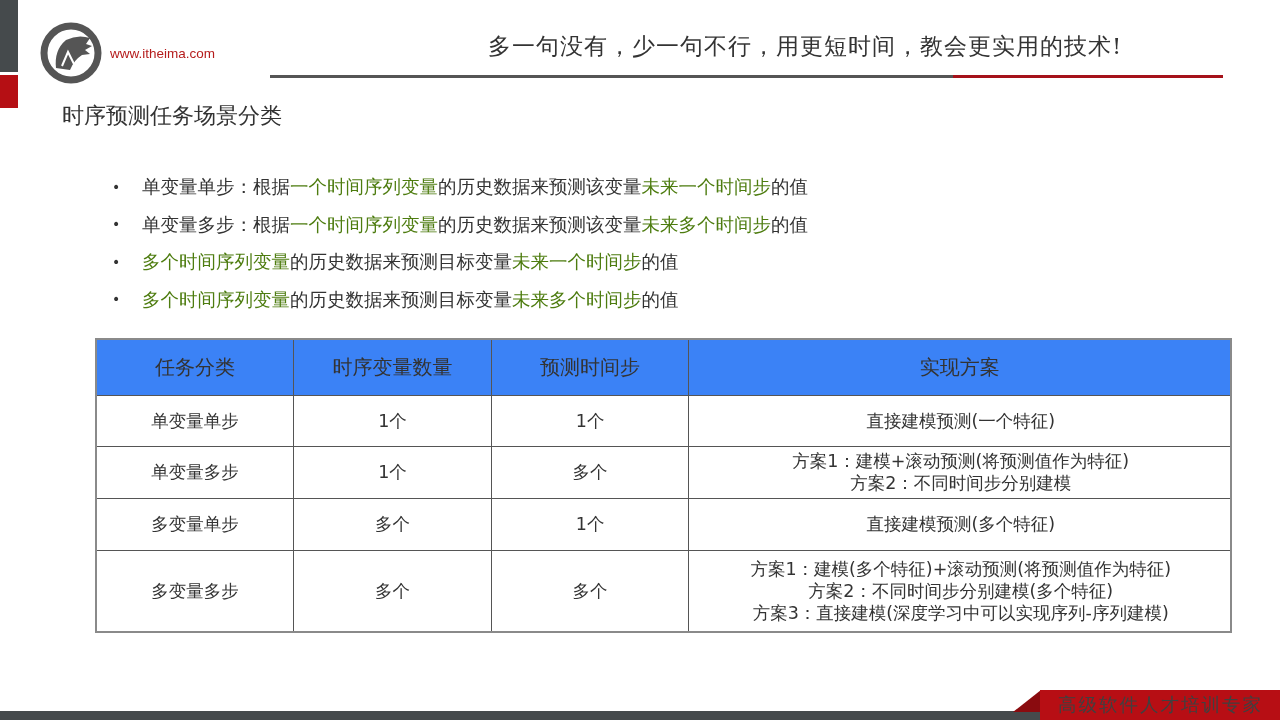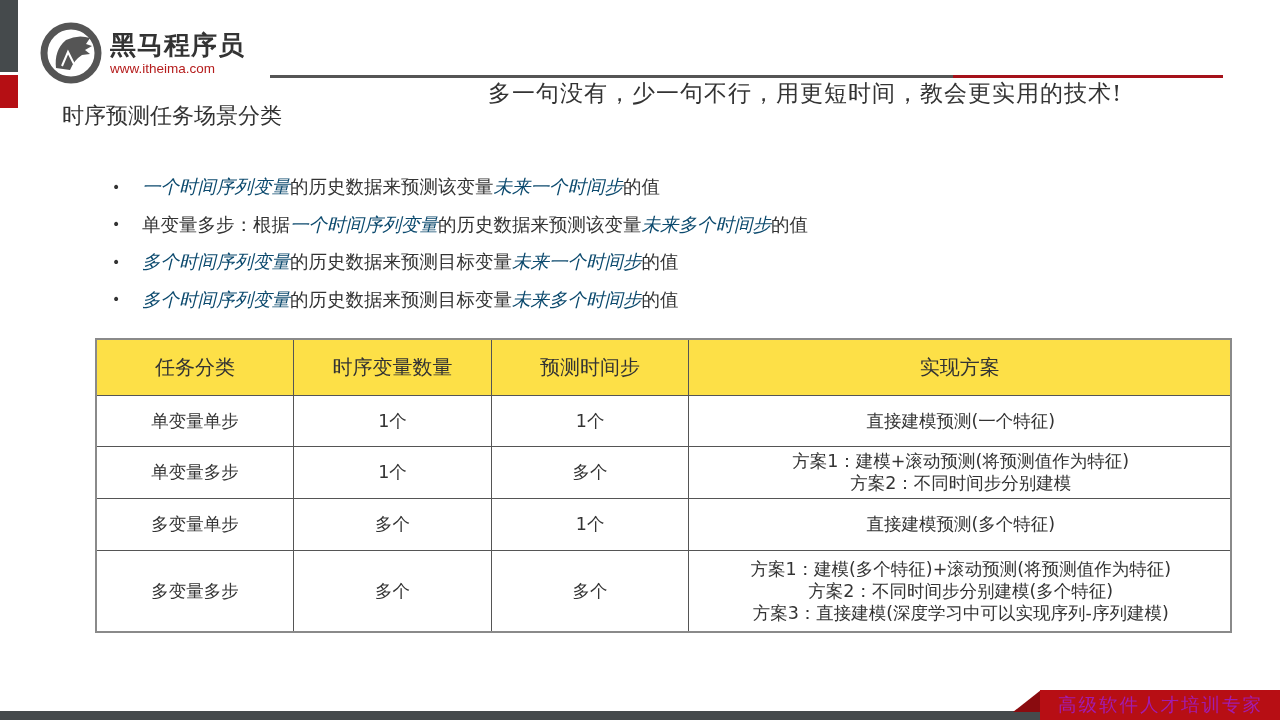--- a/index.html
+++ b/index.html
@@ -8,74 +8,74 @@
 
   .left-bar-dark { position: absolute; left: 0; top: 0; width: 18px; height: 72px; background: #454a4c; }
   .left-bar-red { position: absolute; left: 0; top: 75px; width: 18px; height: 33px; background: #b50f14; }
 
   .logo { position: absolute; left: 38px; top: 22px; display: flex; align-items: center; }
   .logo-mark { width: 66px; height: 62px; }
   .logo-text { margin-left: 6px; display: flex; flex-direction: column; }
   .logo-cn { font-size: 26px; font-weight: bold; color: #333; letter-spacing: 1px; line-height: 30px; }
   .logo-url { font-size: 13.5px; color: #b51c1c; font-family: "Liberation Sans", sans-serif; line-height: 16px; margin-top: 1px; }
 
-  .slogan { position: absolute; left: 488px; top: 31px; font-size: 23px; color: #333; font-family: "DejaVu Serif", serif; letter-spacing: 1px; margin-top: 47px; }
+  .slogan { position: absolute; left: 488px; top: 31px; font-size: 23px; color: #333; font-family: "DejaVu Serif", serif; letter-spacing: 1px; }
   .header-line-gray { position: absolute; left: 270px; top: 75px; width: 683px; height: 3px; background: #555; }
   .header-line-red { position: absolute; left: 953px; top: 75px; width: 270px; height: 3px; background: #a5121a; }
 
   .page-title { position: absolute; left: 62px; top: 101px; font-size: 22px; color: #333; }
 
   .bullets { position: absolute; left: 112px; top: 168px; }
   .bullet { display: flex; align-items: center; height: 37.5px; font-size: 18.5px; color: #333; }
   .bullet-dot { width: 30px; font-size: 14px; color: #333; }
-  .hl { color: #0c4a6e; font-style: italic; }
+  .hl { color: #4d7c0f; }
 
   table.task-table { position: absolute; left: 95px; top: 338px; width: 1137px; border-collapse: collapse; }
   table.task-table th, table.task-table td { border: 1px solid #555; }
   table.task-table { border: 2px solid #8a8a8a; }
-  table.task-table th { background: #fde047; height: 56px; font-size: 20px; font-weight: normal; color: #333; text-align: center; }
+  table.task-table th { background: #3b82f6; height: 56px; font-size: 20px; font-weight: normal; color: #333; text-align: center; }
   table.task-table td { font-size: 17.5px; color: #333; text-align: center; }
   table.task-table td.plan { text-align: center; padding-left: 2px; line-height: 22px; }
   tr.r1 td { height: 51px; margin-left: 47px; }
   tr.r2 td { height: 52px; }
   tr.r3 td { height: 52px; }
   tr.r4 td { height: 82px; }
 
   .footer-bar { position: absolute; left: 0; top: 711px; width: 1280px; height: 9px; background: #454a4c; }
   .footer-red { position: absolute; left: 1040px; top: 690px; width: 240px; height: 30px; background: #b70e14; }
   .footer-tri { position: absolute; left: 1013px; top: 690px; width: 0; height: 0; border-left: 28px solid transparent; border-bottom: 22px solid #8a0b0f; }
-  .footer-text { position: absolute; left: 1058px; top: 692px; font-size: 18.5px; color: #a21caf; font-family: "DejaVu Serif", serif; letter-spacing: 2px; }
+  .footer-text { position: absolute; left: 1058px; top: 692px; font-size: 18.5px; color: #404040; font-family: "DejaVu Serif", serif; letter-spacing: 2px; }
 </style>
 </head>
 <body>
 
 <div class="left-bar-dark"></div>
 <div class="left-bar-red"></div>
 
 <div class="logo">
   <svg class="logo-mark" viewBox="0 0 66 62">
     <circle cx="33" cy="31" r="27" fill="none" stroke="#555" stroke-width="7"></circle>
     <path d="M18 46 Q16 28 28 18 Q40 12 52 16 L48 22 L54 24 L47 28 L52 32 L44 33 Q36 38 32 48 Z" fill="#555"></path>
     <path d="M24 44 L30 30 L36 42" fill="none" stroke="#fff" stroke-width="2"></path>
   </svg>
   <div class="logo-text">
-    <span class="logo-cn">黑马程序员</span>
     <span class="logo-url">www.itheima.com</span>
   </div>
 </div>
 
 <div class="slogan">多一句没有，少一句不行，用更短时间，教会更实用的技术!</div>
 <div class="header-line-gray"></div>
 <div class="header-line-red"></div>
 
 <div class="page-title">时序预测任务场景分类</div>
 
 <div class="bullets">
   <div class="bullet">
     <span class="bullet-dot">•</span>
+    <span>单变量单步：根据</span>
       <span class="hl">一个时间序列变量</span>
       <span>的历史数据来预测该变量</span>
       <span class="hl">未来一个时间步</span>
       <span>的值</span>
   </div>
   <div class="bullet">
     <span class="bullet-dot">•</span>
     <span>单变量多步：根据</span>
       <span class="hl">一个时间序列变量</span>
       <span>的历史数据来预测该变量</span>

